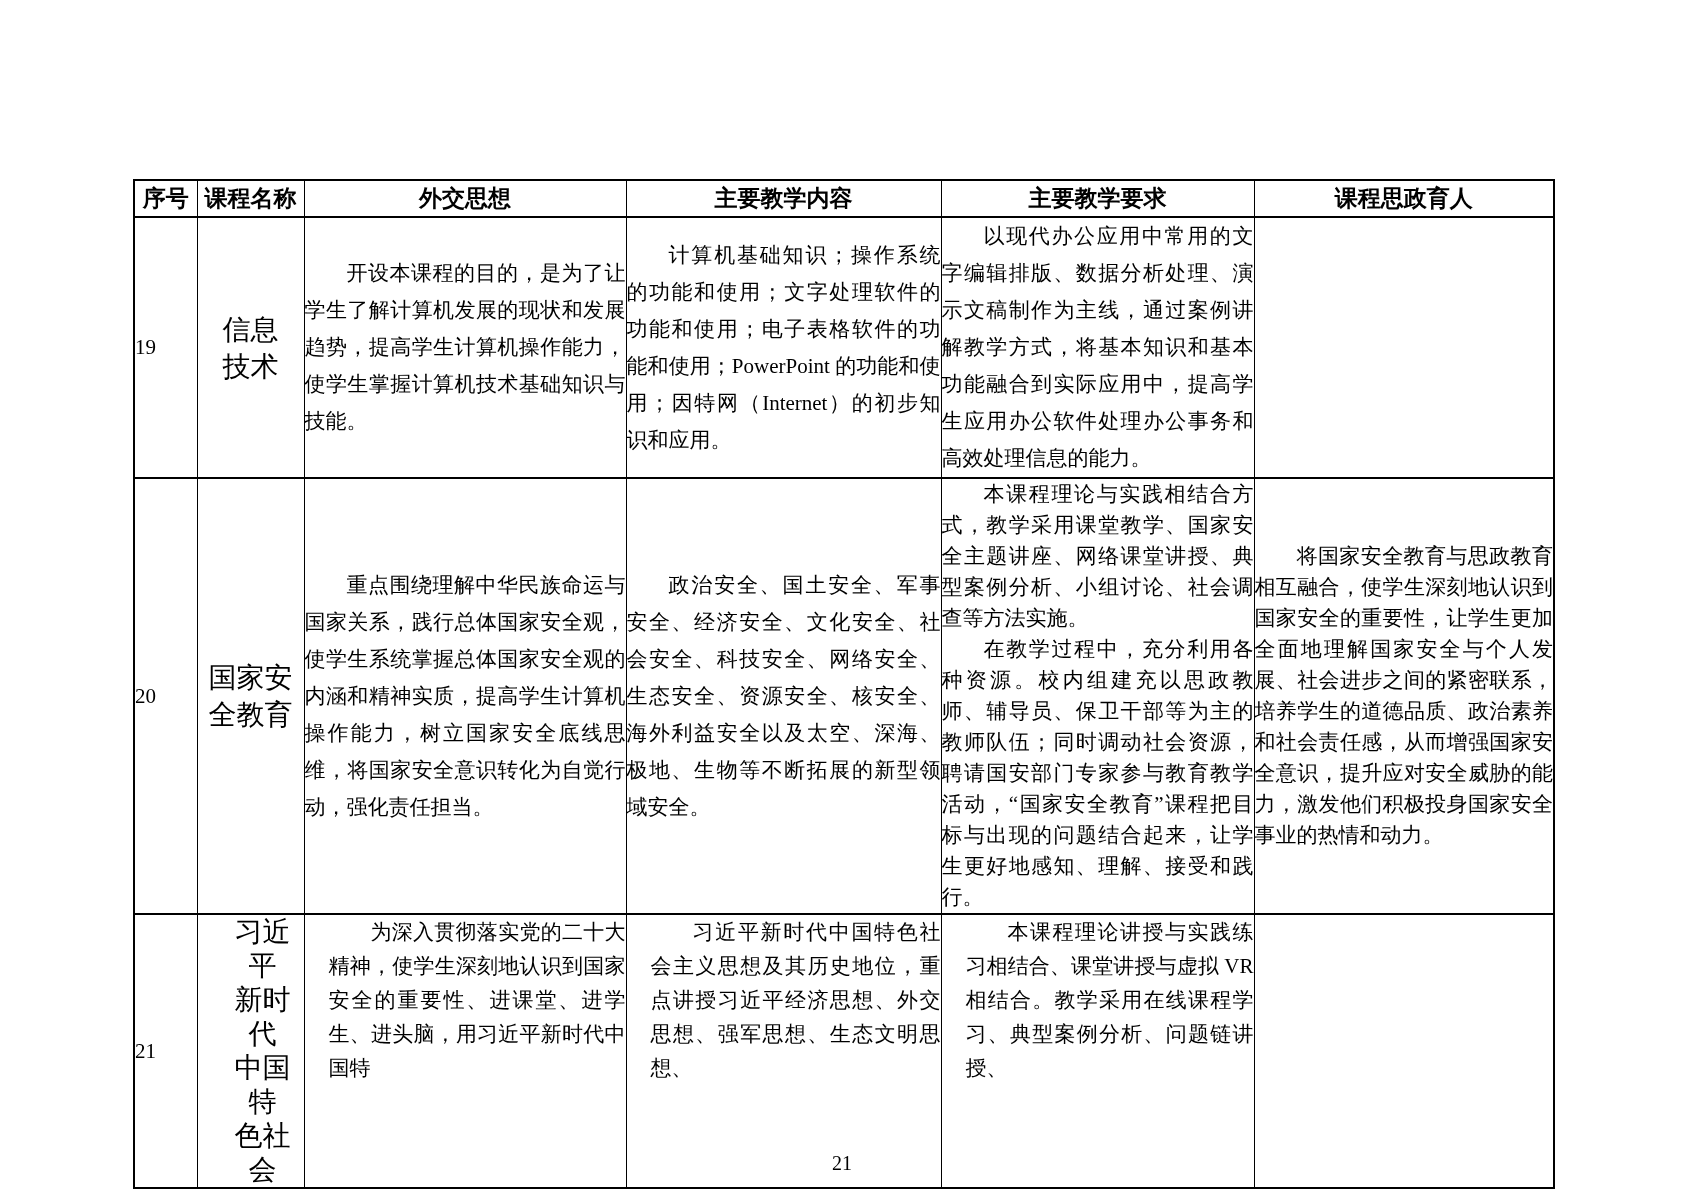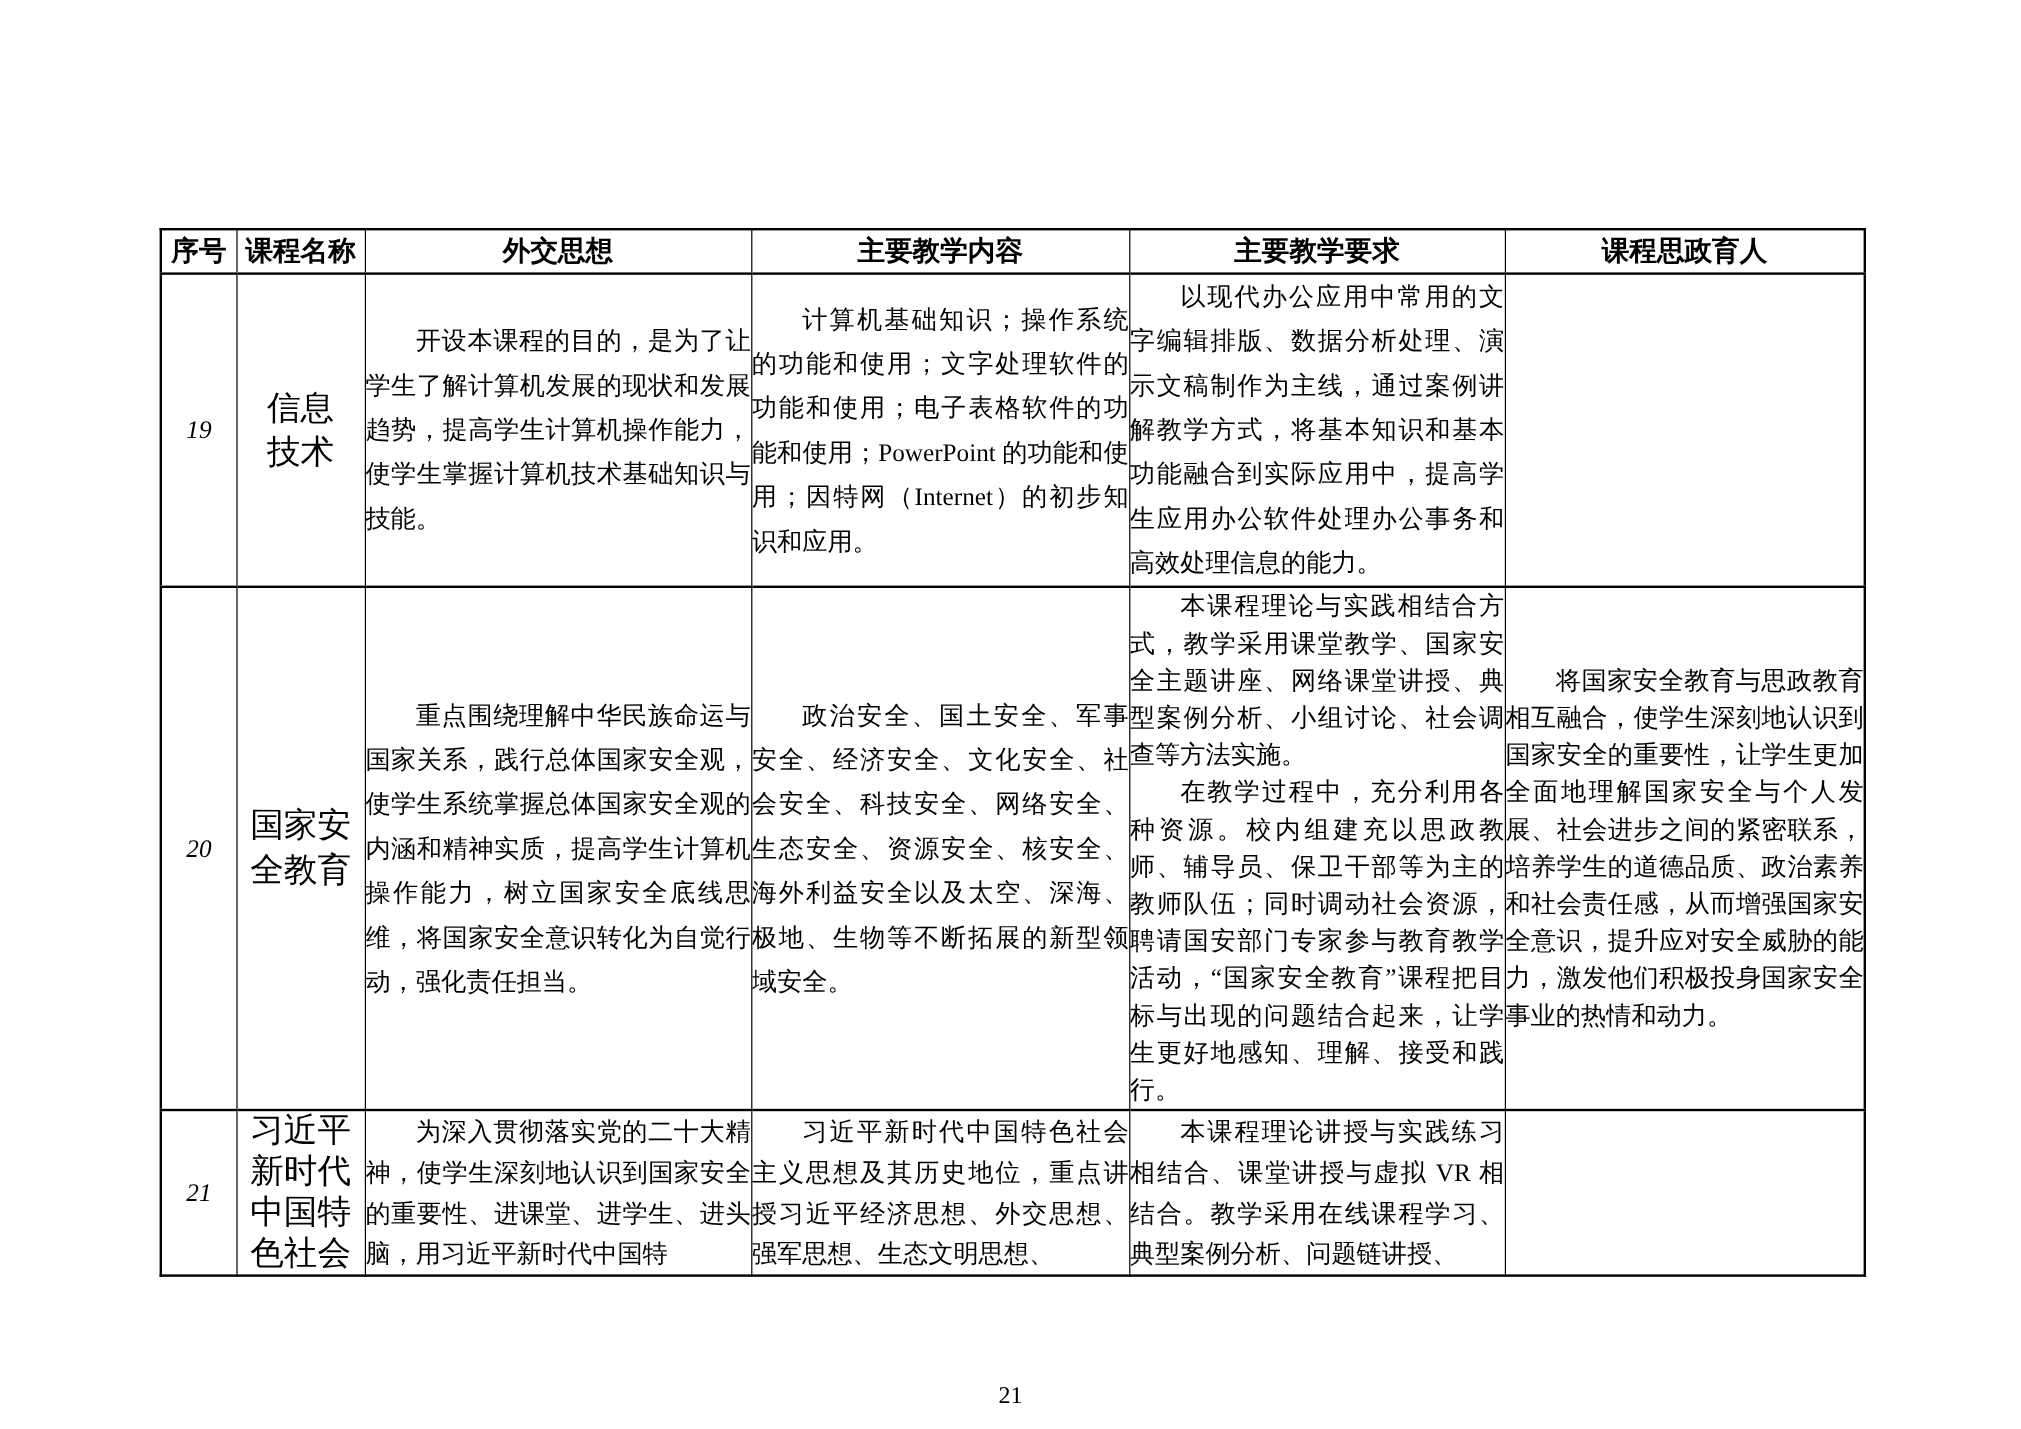--- a/index.html
+++ b/index.html
@@ -4,21 +4,21 @@
 <style>
   html,body { margin:0; padding:0; background:#ffffff; }
   body {
     width:1684px; height:1191px;
     font-family:"Liberation Serif","DejaVu Serif",serif;
     color:#000;
   }
   .sheet { position:relative; width:1684px; height:1191px; overflow:hidden; }
 
   table.doc-table {
-    position:absolute; left:133px; top:190px;
+    position:absolute; left:133px; top:179px;
     width:1420px;
     border-collapse:collapse; table-layout:fixed;
     border:2px solid #000;
   }
   .doc-table td, .doc-table th {
     border:1px solid #000;
     vertical-align:middle;
     overflow:hidden;
     padding:0;
   }
@@ -35,26 +35,26 @@
     padding:2px 2px;
   }
   .cell {
     font-size:21px; line-height:37px;
     text-align:justify;
     padding:1px 10px;
   }
   .cell p { margin:0; text-indent:2em; }
   .cell.lh-sm { line-height:31px; }
   .cell.noindent p { text-indent:0; }
-  .num  { text-align:center; font-size:21px;font-style:italic; }
+  .num  { text-align:left; font-size:21px; }
   .name {
     text-align:center; font-size:28px; line-height:37px;
     white-space:pre-line; padding:1px 6px;
   }
-  tr.row-21 .cell, tr.row-21 .name { line-height:34px; }
+  tr.row-21 .cell, tr.row-21 .name { line-height:34px;padding-left:24px; }
   tr.row-21 td { vertical-align:top; }
   tr.row-21 td.vmid { vertical-align:middle; }
 
   .page-footer {
     position:absolute; left:0; right:0; top:1152px;
     text-align:center; font-size:20px;
   }
 </style>
 </head>
 <body>

